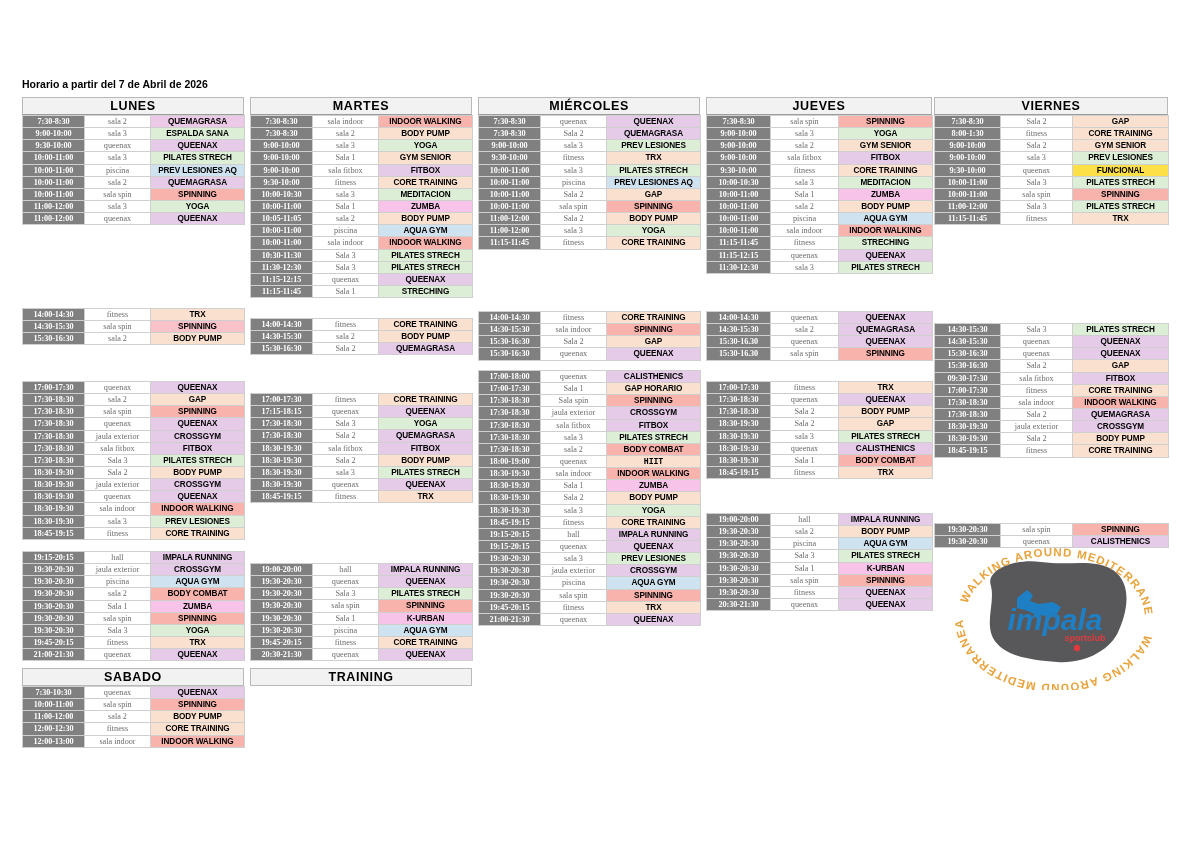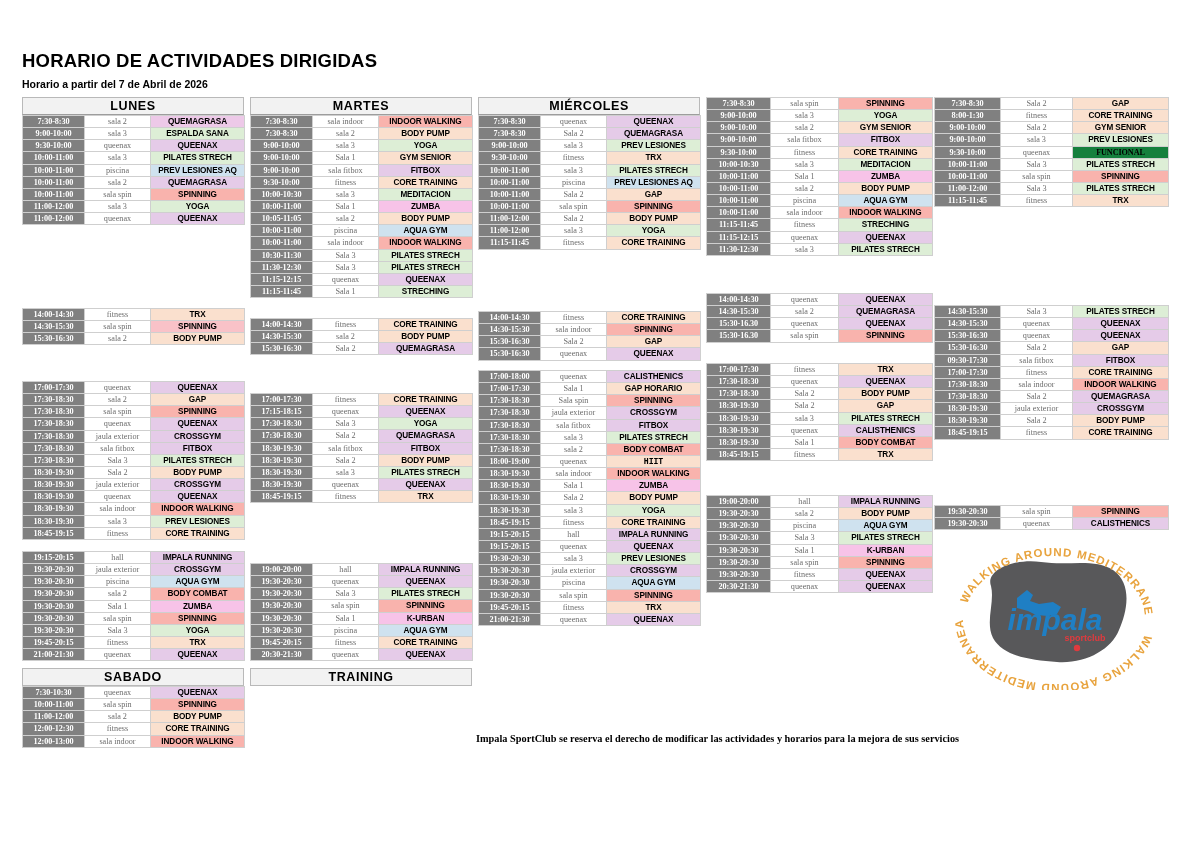--- a/index.html
+++ b/index.html
@@ -119,21 +119,20 @@
     position: absolute;
     left: 945px; top: 540px;
     width: 220px; height: 150px;
   }
 </style>
 </head>
 <body>
 
 <div id="page">
 
-  <div class="title">HORARIO DE ACTIVIDADES DIRIGIDAS</div>
   <div class="subtitle">Horario a partir del 7 de Abril de 2026</div>
 
   <div id="days-root">
       <div class="day-col" style="left: 22px; width: 222px;">
         <div class="day-head">LUNES</div>
         <div style="position: relative; height: 727px;">
           <table class="sched" style="position: absolute; left: 0px; top: 0px; width: 222px;">
             <colgroup>
               <col style="width: 62px;">
               <col style="width: 66px;">
@@ -763,20 +762,21 @@
               <tr>
                 <td class="c-time">21:00-21:30</td>
                 <td class="c-room">queenax</td>
                 <td class="c-act" style="background: rgb(229, 203, 232);">QUEENAX</td>
               </tr>
             </tbody>
           </table>
         </div>
       </div>
       <div class="day-col" style="left: 706px; width: 226px;">
+        <div class="day-head">JUEVES</div>
         <div style="position: relative; height: 727px;">
           <table class="sched" style="position: absolute; left: 0px; top: 0px; width: 226px;">
             <colgroup>
               <col style="width: 64px;">
               <col style="width: 68px;">
               <col style="width: 94px;">
             </colgroup>
             <tbody>
               <tr>
                 <td class="c-time">7:30-8:30</td>
@@ -968,20 +968,21 @@
               <tr>
                 <td class="c-time">20:30-21:30</td>
                 <td class="c-room">queenax</td>
                 <td class="c-act" style="background: rgb(229, 203, 232);">QUEENAX</td>
               </tr>
             </tbody>
           </table>
         </div>
       </div>
       <div class="day-col" style="left: 934px; width: 234px;">
+        <div class="day-head">VIERNES</div>
         <div style="position: relative; height: 727px;">
           <table class="sched" style="position: absolute; left: 0px; top: 0px; width: 234px;">
             <colgroup>
               <col style="width: 66px;">
               <col style="width: 72px;">
               <col style="width: 96px;">
             </colgroup>
             <tbody>
               <tr>
                 <td class="c-time">7:30-8:30</td>
@@ -999,21 +1000,21 @@
                 <td class="c-act" style="background: rgb(250, 224, 206);">GYM SENIOR</td>
               </tr>
               <tr>
                 <td class="c-time">9:00-10:00</td>
                 <td class="c-room">sala 3</td>
                 <td class="c-act" style="background: rgb(221, 238, 214);">PREV LESIONES</td>
               </tr>
               <tr>
                 <td class="c-time">9:30-10:00</td>
                 <td class="c-room">queenax</td>
-                <td class="c-act" style="background: #15803d; font-family: Liberation Serif, serif;">FUNCIONAL</td>
+                <td class="c-act" style="background: #fde047;">FUNCIONAL</td>
               </tr>
               <tr>
                 <td class="c-time">10:00-11:00</td>
                 <td class="c-room">Sala 3</td>
                 <td class="c-act" style="background: rgb(221, 238, 214);">PILATES STRECH</td>
               </tr>
               <tr>
                 <td class="c-time">10:00-11:00</td>
                 <td class="c-room">sala spin</td>
                 <td class="c-act" style="background: rgb(249, 179, 173);">SPINNING</td>
@@ -1153,21 +1154,20 @@
               <td class="c-act" style="background: rgb(249, 179, 173);">INDOOR WALKING</td>
             </tr>
           </tbody>
         </table>
       </div>
       <div class="wk-col" style="left: 250px; top: 668px; width: 222px;">
         <div class="wk-head">TRAINING</div>
       </div>
     </div>
 
-  <div class="footer-note">Impala SportClub se reserva el derecho de modificar las actividades y horarios para la mejora de sus servicios</div>
 
   <div class="logo-wrap">
     <svg viewBox="0 0 220 150" width="220" height="150">
       <defs>
         <path id="arcTop" d="M 20,78 A 90,62 0 0 1 200,78" fill="none"></path>
         <path id="arcBot" d="M 202,80 A 92,64 0 0 1 18,80" fill="none"></path>
       </defs>
 
       <path d="M46,46 C40,30 70,18 96,22 C124,26 150,18 168,30 C188,44 182,72 174,90
                C166,110 140,124 112,122 C84,120 58,116 48,98 C40,82 50,62 46,46 Z" fill="#58585a"></path>

